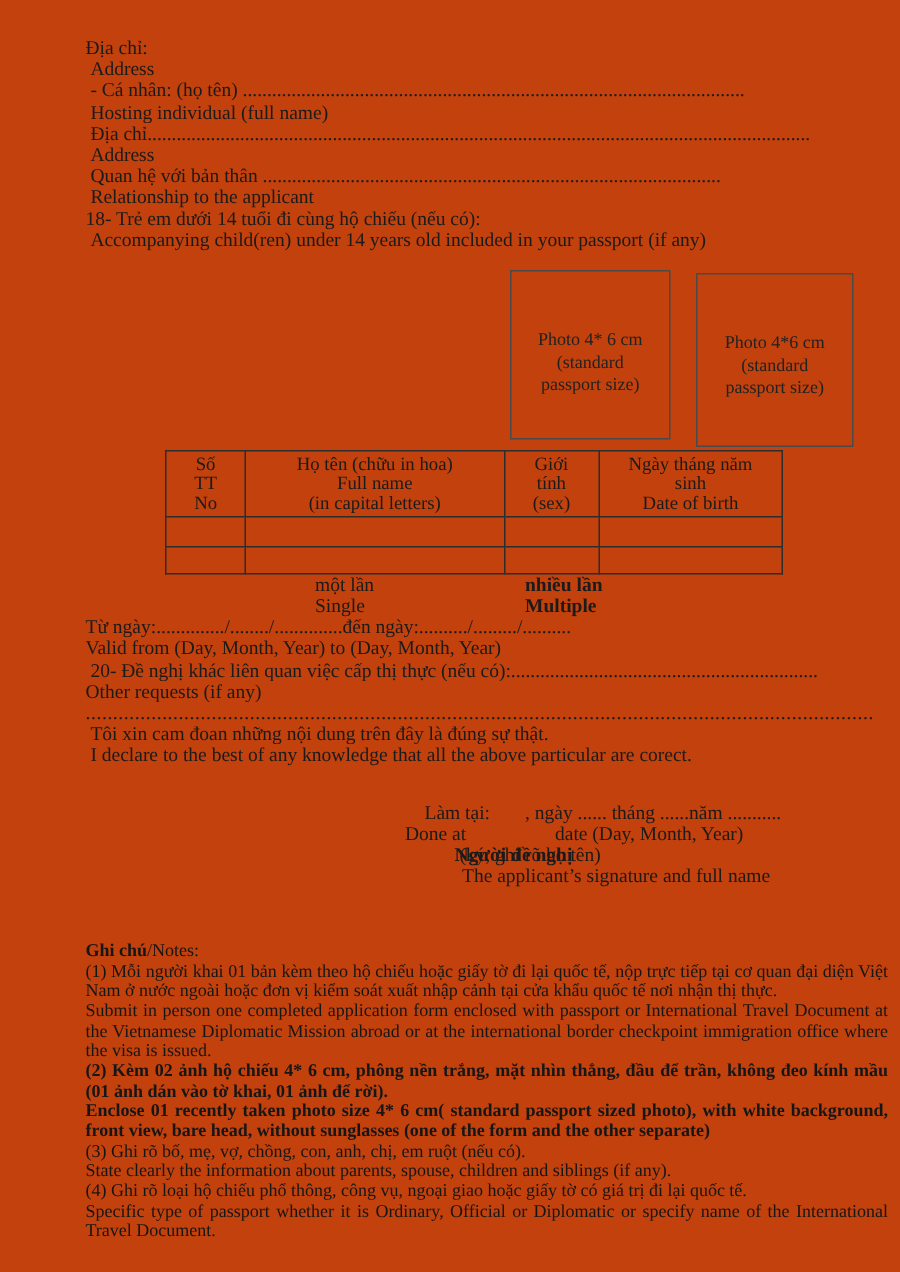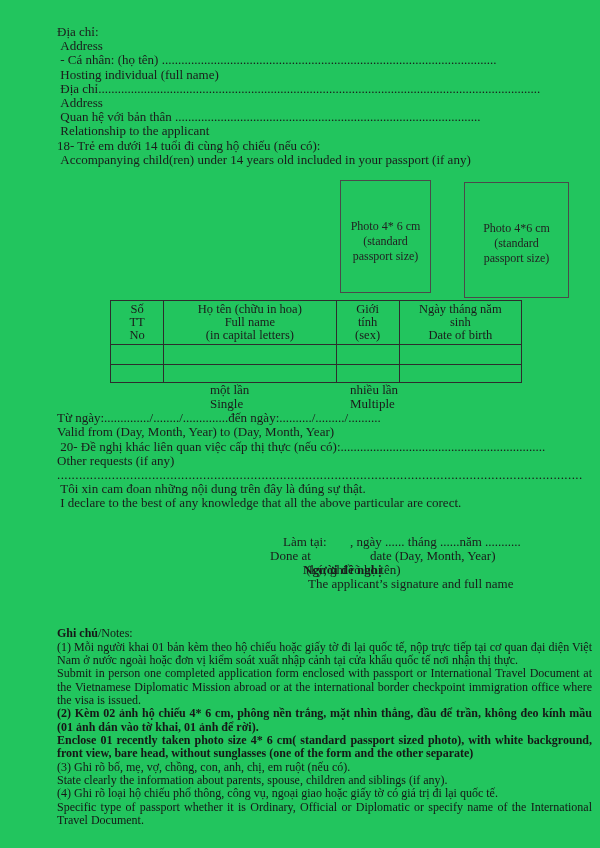--- a/index.html
+++ b/index.html
@@ -3,51 +3,51 @@
 <meta charset="utf-8">
 <style>
   html, body { margin:0; padding:0; background:#ffffff; }
   body {
     width:600px; height:848px; overflow:hidden;
     font-family:"Liberation Serif","DejaVu Serif",serif;
     color:#1b1b1b;
   }
   .page {
     position:relative; width:600px; height:848px;
-    padding:25px 18px 0 57px; box-sizing:border-box; background:#22c55e;
+    padding:25px 18px 0 57px; box-sizing:border-box; background:#c2410c;
   }
   .line {
     font-size:13px; line-height:14.2px; white-space:pre-wrap;
     overflow:hidden; max-height:14.2px;
   }
   
   .photo-row { position:relative; height:133px; }
   .photo-box {
     position:absolute; border:1px solid #4a4a4a; box-sizing:border-box;
     text-align:center; font-size:12px; line-height:15px;
     padding-top:23px; white-space:pre-line; color:#222;
   }
-  .photo-left  { left:283px; top:13px;  width:91px; height:113px; }
+  .photo-left  { left:283px; top:13px;  width:107px; height:113px; }
   .photo-right { left:407px; top:15px;  width:105px; height:116px; }
   
   table.children {
     border-collapse:collapse; table-layout:fixed; width:412px;
     margin-left:53px;
   }
   table.children th, table.children td {
     border:1px solid #2d2d2d; font-weight:normal; text-align:center;
     font-size:12.5px; line-height:13px; white-space:pre-line;
     padding:2px 18px; vertical-align:middle; overflow:hidden;
   }
   table.children .row-empty-1 td { height:15px; }
   table.children .row-empty-2 td { height:13px; }
   
   .rel { position:relative; }
   .opt-a { position:absolute; left:153px; top:0; }
-  .opt-b { position:absolute; left:293px; top:0; }
+  .opt-b { position:absolute; left:293px; top:0;font-weight:bold; }
   
   .sig { margin-top:24px; }
   .sig .sline { position:relative; height:14.2px; font-size:13px; line-height:14.2px; }
   .sig .sline span { position:absolute; top:0; white-space:pre; }
   .p-lamtai   { left:226px; }
   .p-datevi   { left:293px; }
   .p-doneat   { left:213px; }
   .p-dateen   { left:313px; }
   .p-nguoi    { left:246px; }
   .p-sigen    { left:251px; }

